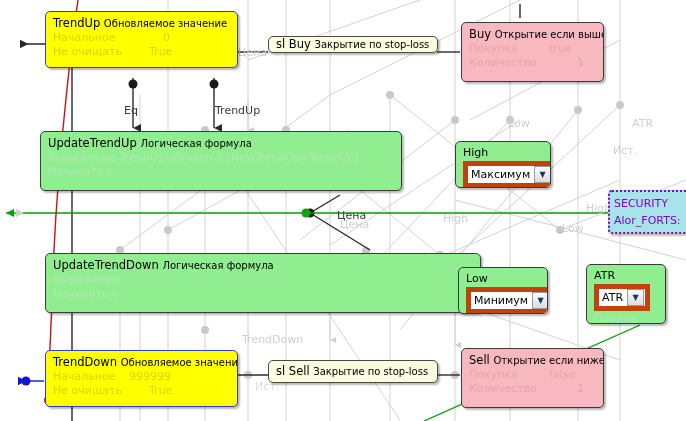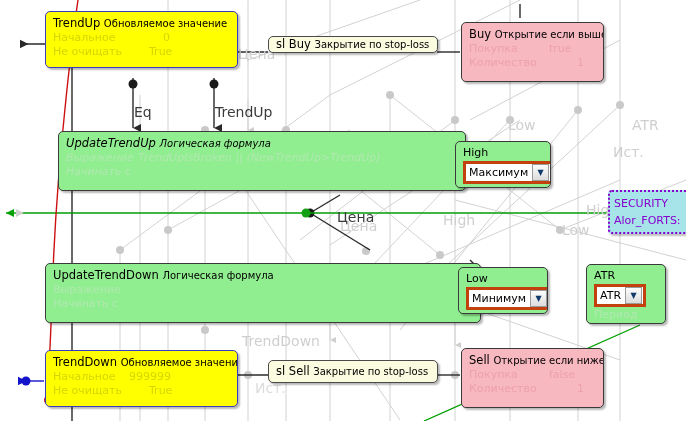--- a/index.html
+++ b/index.html
@@ -100,21 +100,21 @@
     font-size: 11px;
     color: #000;
     line-height: 13px;
     display: block;
   }
   .ind-select {
     margin-top: 2px;
     display: inline-flex;
     align-items: center;
     background: #ffffff;
-    border: 3px solid #c2410c;
+    border: 5px solid #c2410c;
     height: 17px;
     padding: 0 0 0 3px;
     font-size: 11px;
     color: #000;
   }
   .ind-select .sel-text { padding-right: 4px; }
   .ind-select .sel-arrow {
     width: 15px; height: 15px;
     margin: 0 1px 0 0;
     background: linear-gradient(#fdfdfd, #dcdcdc);
@@ -129,21 +129,21 @@
     font-size: 11px;
     color: #b0e8b0;
     line-height: 14px;
     display: block;
     margin-top: 1px;
   }
 
   
   .wlabel {
     position: absolute;
-    font-size: 14px;
+    font-size: 11px;
     color: #3a3a3a;
     white-space: nowrap;
   }
   
   .wlabel.ghost { color: #cfcfcf; }
   .wlabel.ghost2 { color: #dcdcdc; }
 </style>
 </head>
 <body>
 
@@ -286,21 +286,21 @@
   <div class="wlabel ghost" style="left:340px; top:218px;">Цена</div>
   <div class="wlabel ghost" style="left:242px; top:333px;">TrendDown</div>
   <div class="wlabel ghost" style="left:508px; top:117px;">Low</div>
   <div class="wlabel ghost" style="left:632px; top:117px;">ATR</div>
   <div class="wlabel ghost" style="left:613px; top:144px;">Ист.</div>
   <div class="wlabel ghost" style="left:586px; top:202px;">High</div>
   <div class="wlabel ghost" style="left:562px; top:222px;">Low</div>
   <div class="wlabel ghost" style="left:443px; top:212px;">High</div>
   <div class="wlabel ghost2" style="left:255px; top:380px;">Ист.</div>
 
-  <div class="wlabel" style="left:134px; top:104px;">Eq</div>
+  <div class="wlabel" style="left:124px; top:104px;">Eq</div>
   <div class="wlabel" style="left:215px; top:104px;">TrendUp</div>
   <div class="wlabel" style="left:337px; top:209px;">Цена</div>
 
   <div class="node n-yellow" style="left:45px; top:11px; width:193px; height:57px;">
     <div class="title">
       <span>TrendUp</span>
       <span class="sub">Обновляемое значение</span>
     </div>
     <div class="row">
       <span class="k">Начальное</span>
@@ -327,35 +327,35 @@
     <div class="row">
       <span class="k">Покупка</span>
       <span class="v" style="left:80px;">true</span>
     </div>
     <div class="row">
       <span class="k">Количество</span>
       <span class="v" style="left:108px;">1</span>
     </div>
   </div>
 
-  <div class="node n-green" style="left:58px; top:131px; width:408px; height:60px;font-style:italic;">
+  <div class="node n-green" style="left:40px; top:131px; width:362px; height:60px;">
     <div class="title">
       <span>UpdateTrendUp</span>
       <span class="sub">Логическая формула</span>
     </div>
     <div class="row">
       <span class="k">Выражение</span>
       <span class="v" style="left:72px;">TrendUpIsBroken || (NewTrendUp&gt;TrendUp)</span>
     </div>
     <div class="row">
       <span class="k">Начинать с</span>
     </div>
   </div>
 
-  <div class="node n-green" style="left:45px; top:263px; width:436px; height:60px;">
+  <div class="node n-green" style="left:45px; top:253px; width:436px; height:60px;">
     <div class="title">
       <span>UpdateTrendDown</span>
       <span class="sub">Логическая формула</span>
     </div>
     <div class="row">
       <span class="k">Выражение</span>
     </div>
     <div class="row">
       <span class="k">Начинать с</span>
     </div>

